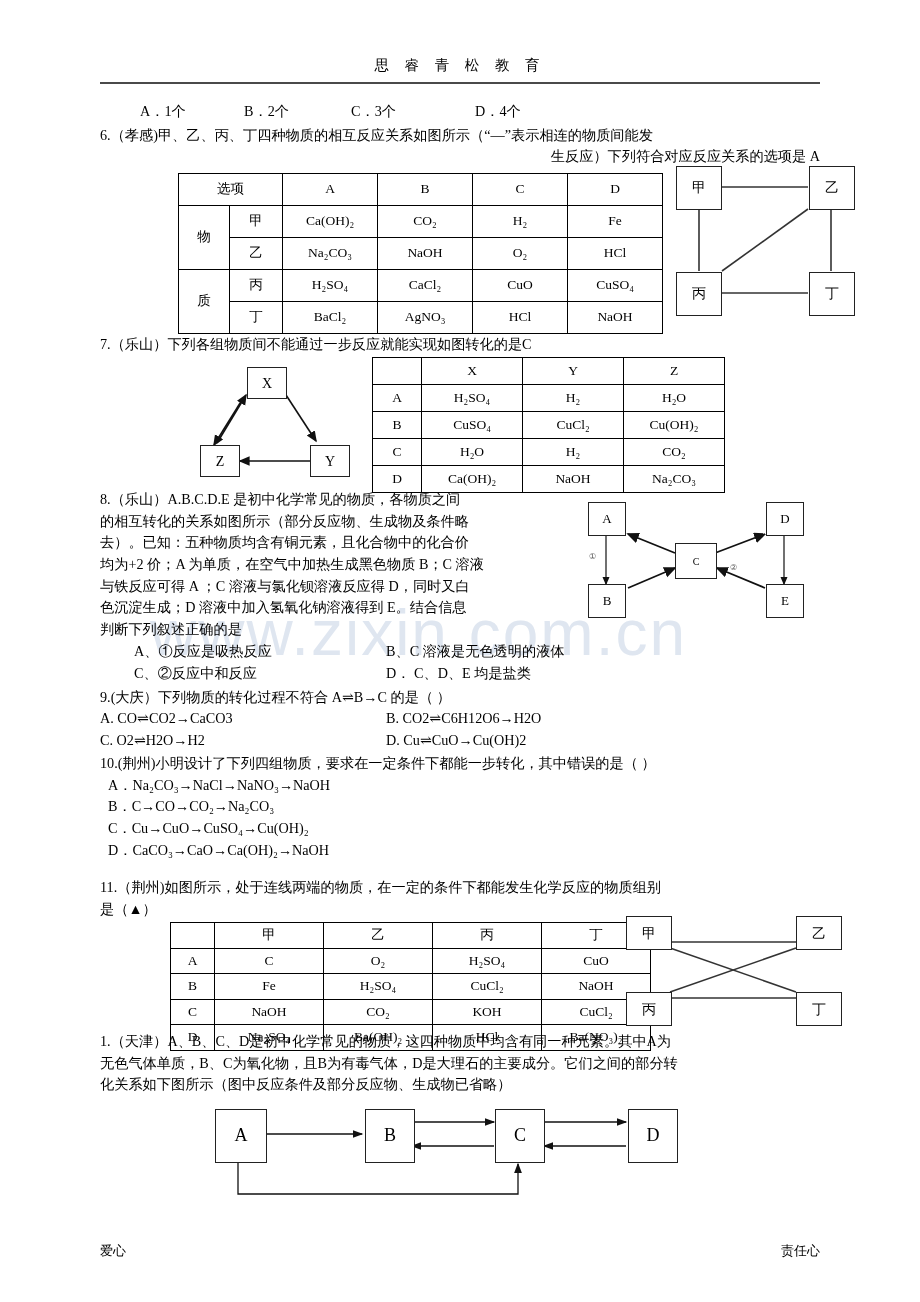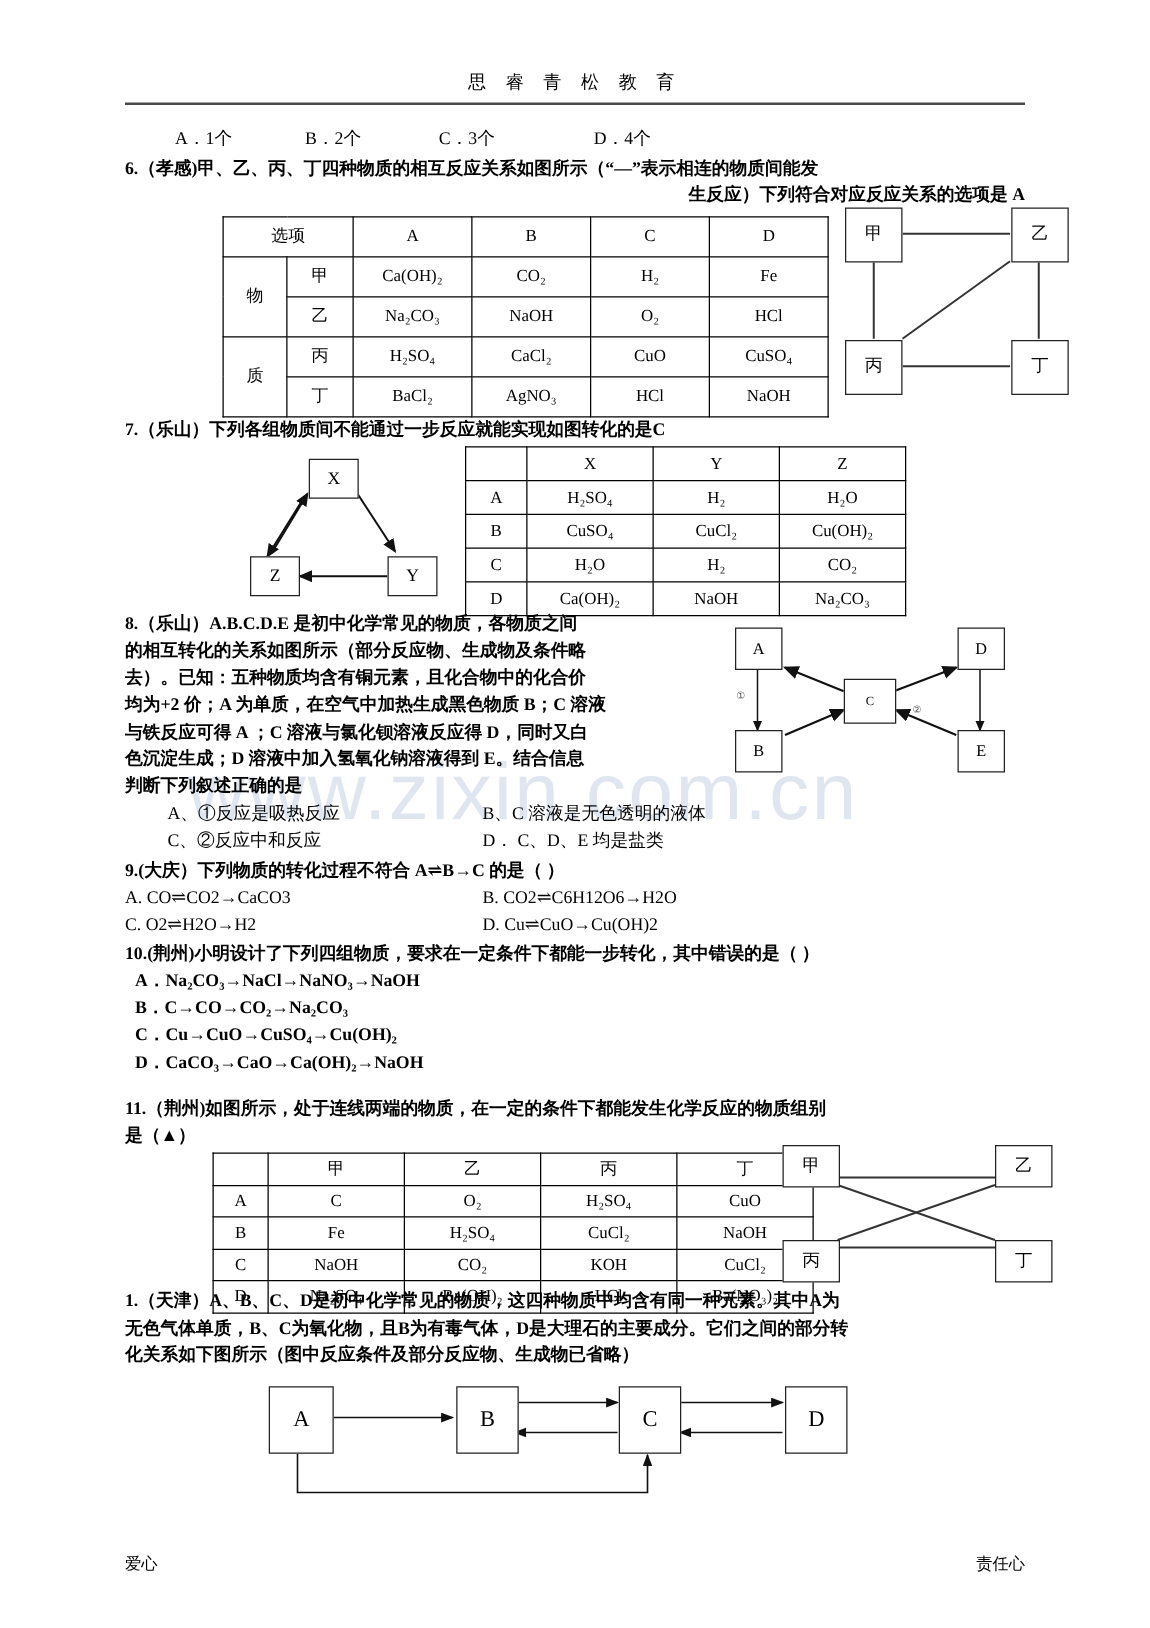--- a/index.html
+++ b/index.html
@@ -48,21 +48,21 @@
     letter-spacing: 6px;
     font-family: "Liberation Serif", serif;
   }
   .header-rule {
     margin-top: 7px;
     border-bottom: 2px solid #4a4a4a;
   }
 
   
   .content { position: relative; z-index: 2; font-size: 14.2px; line-height: 1.52; }
-  .q { margin: 0; font-weight: bold; }
+  .q { margin: 0; }
   .indent { padding-left: 34px; text-align: right; }
 
   .opts-row {
     display: flex;
     padding-left: 40px;
     font-size: 14.2px;
   }
   .opts-row > span { display: inline-block; }
 
   

